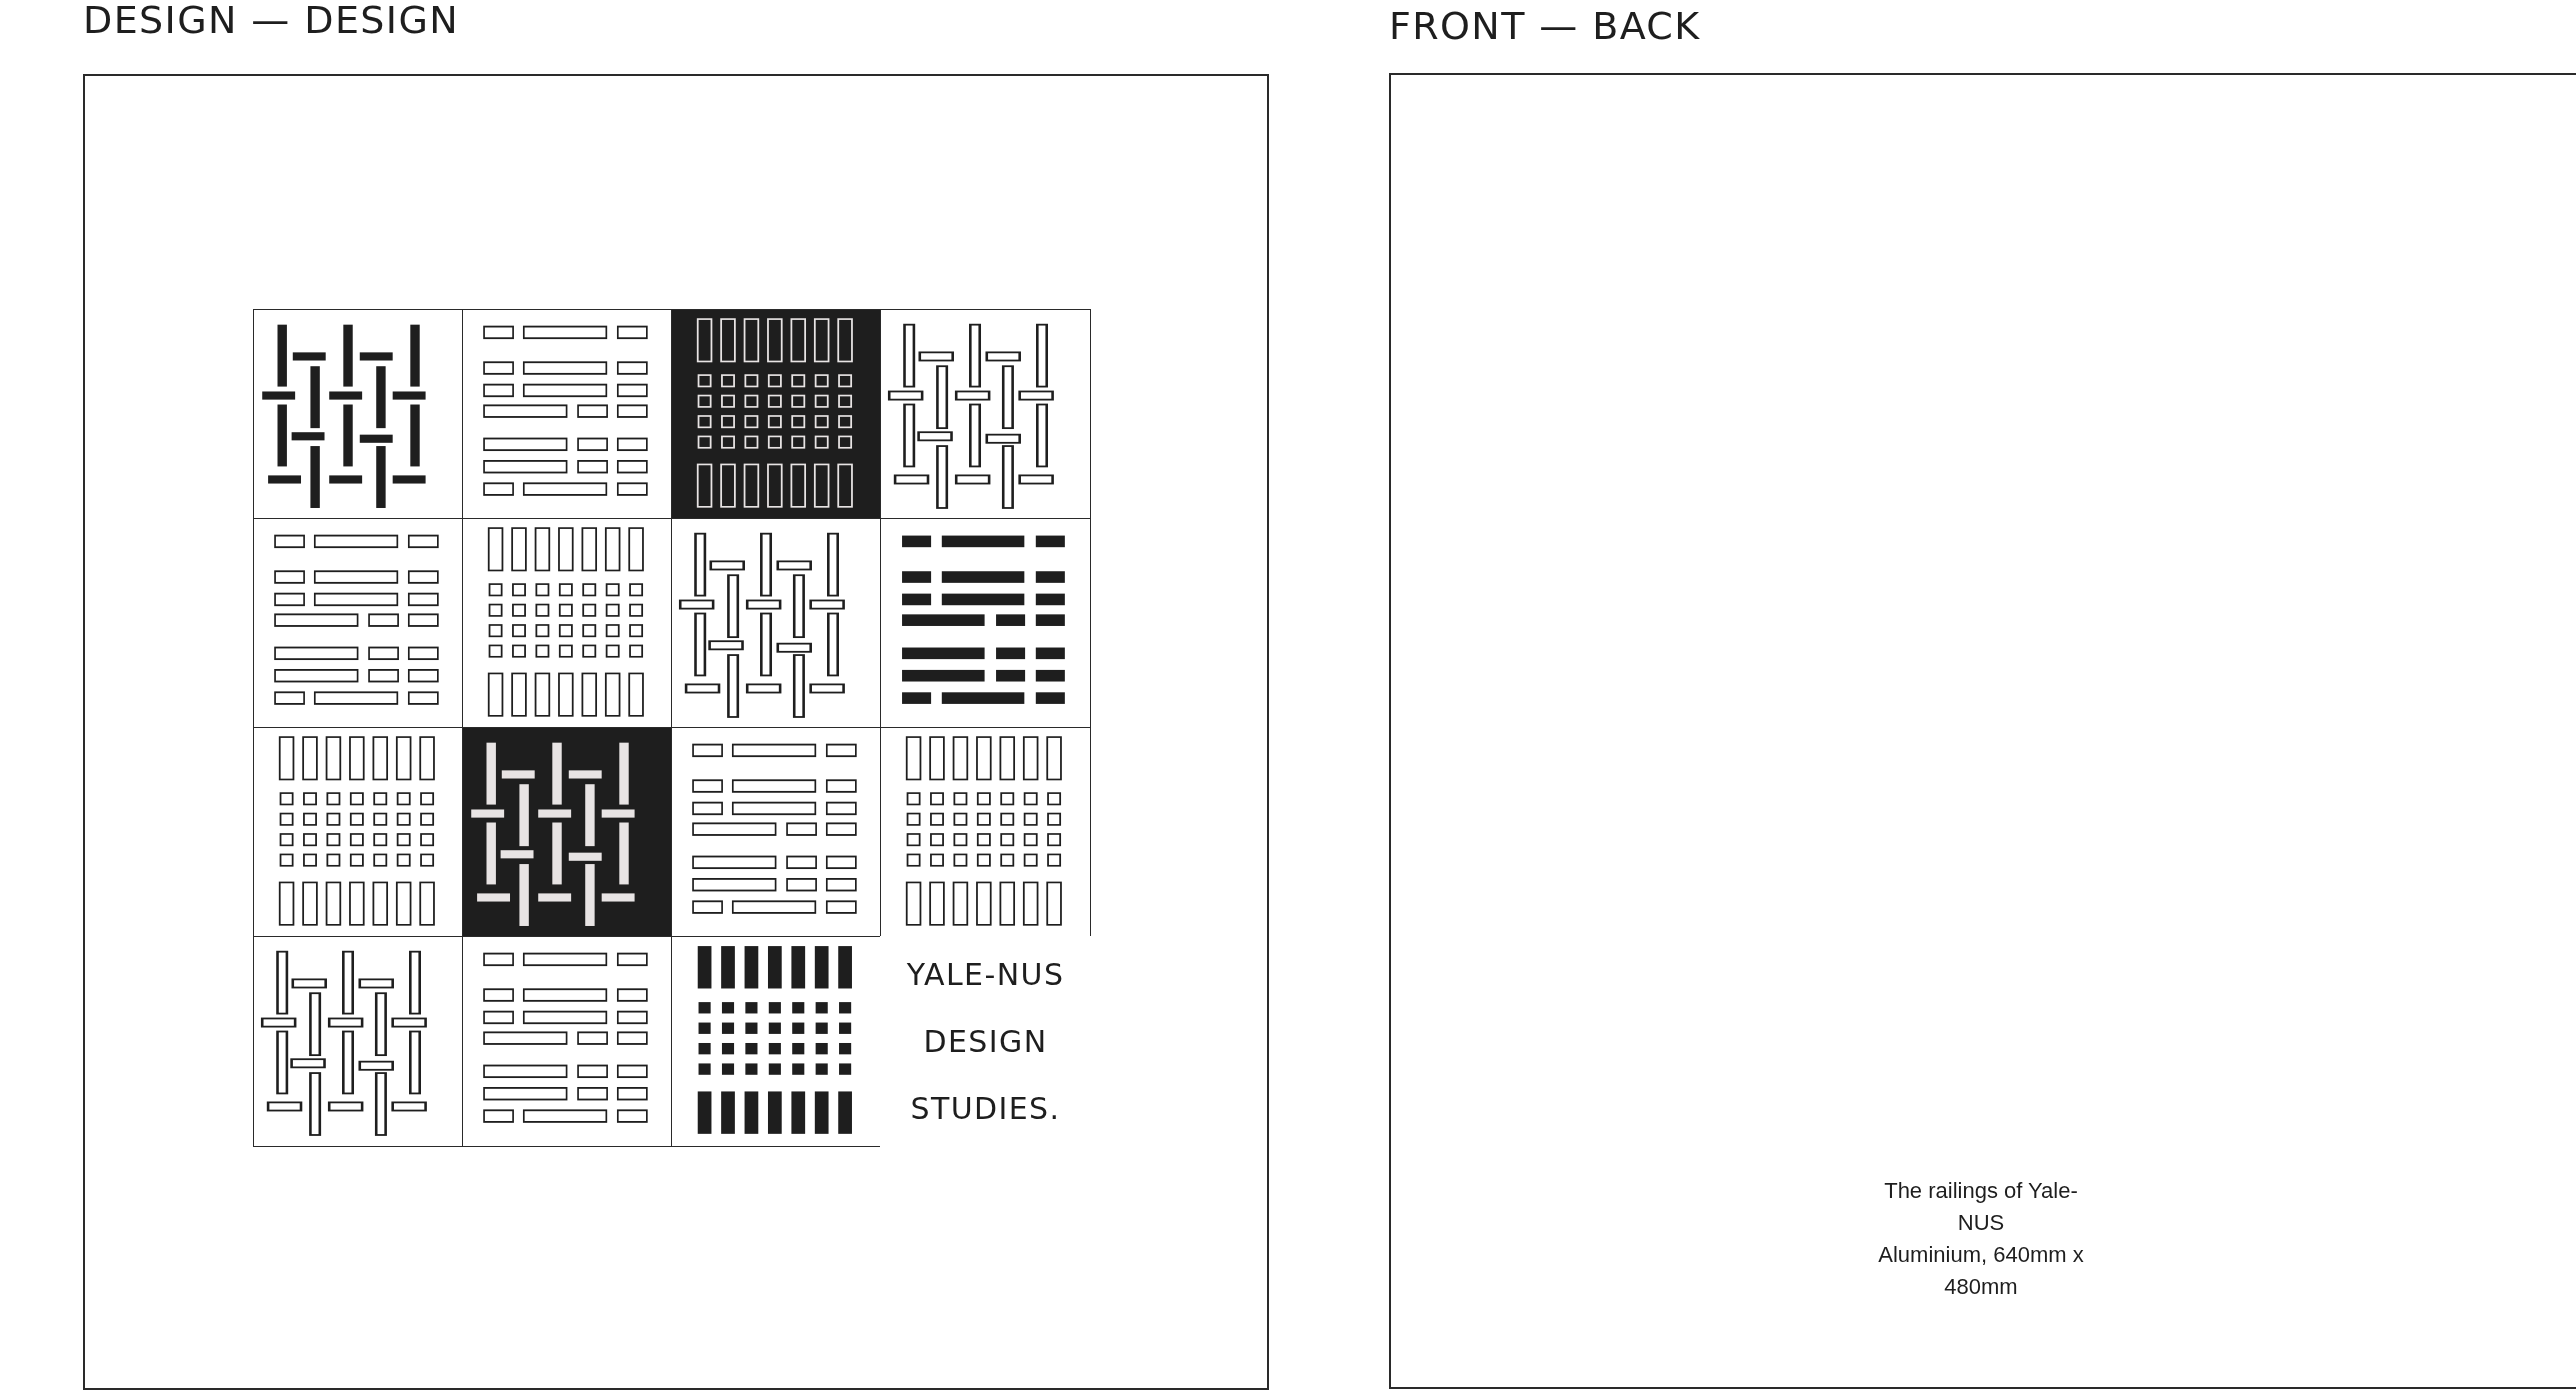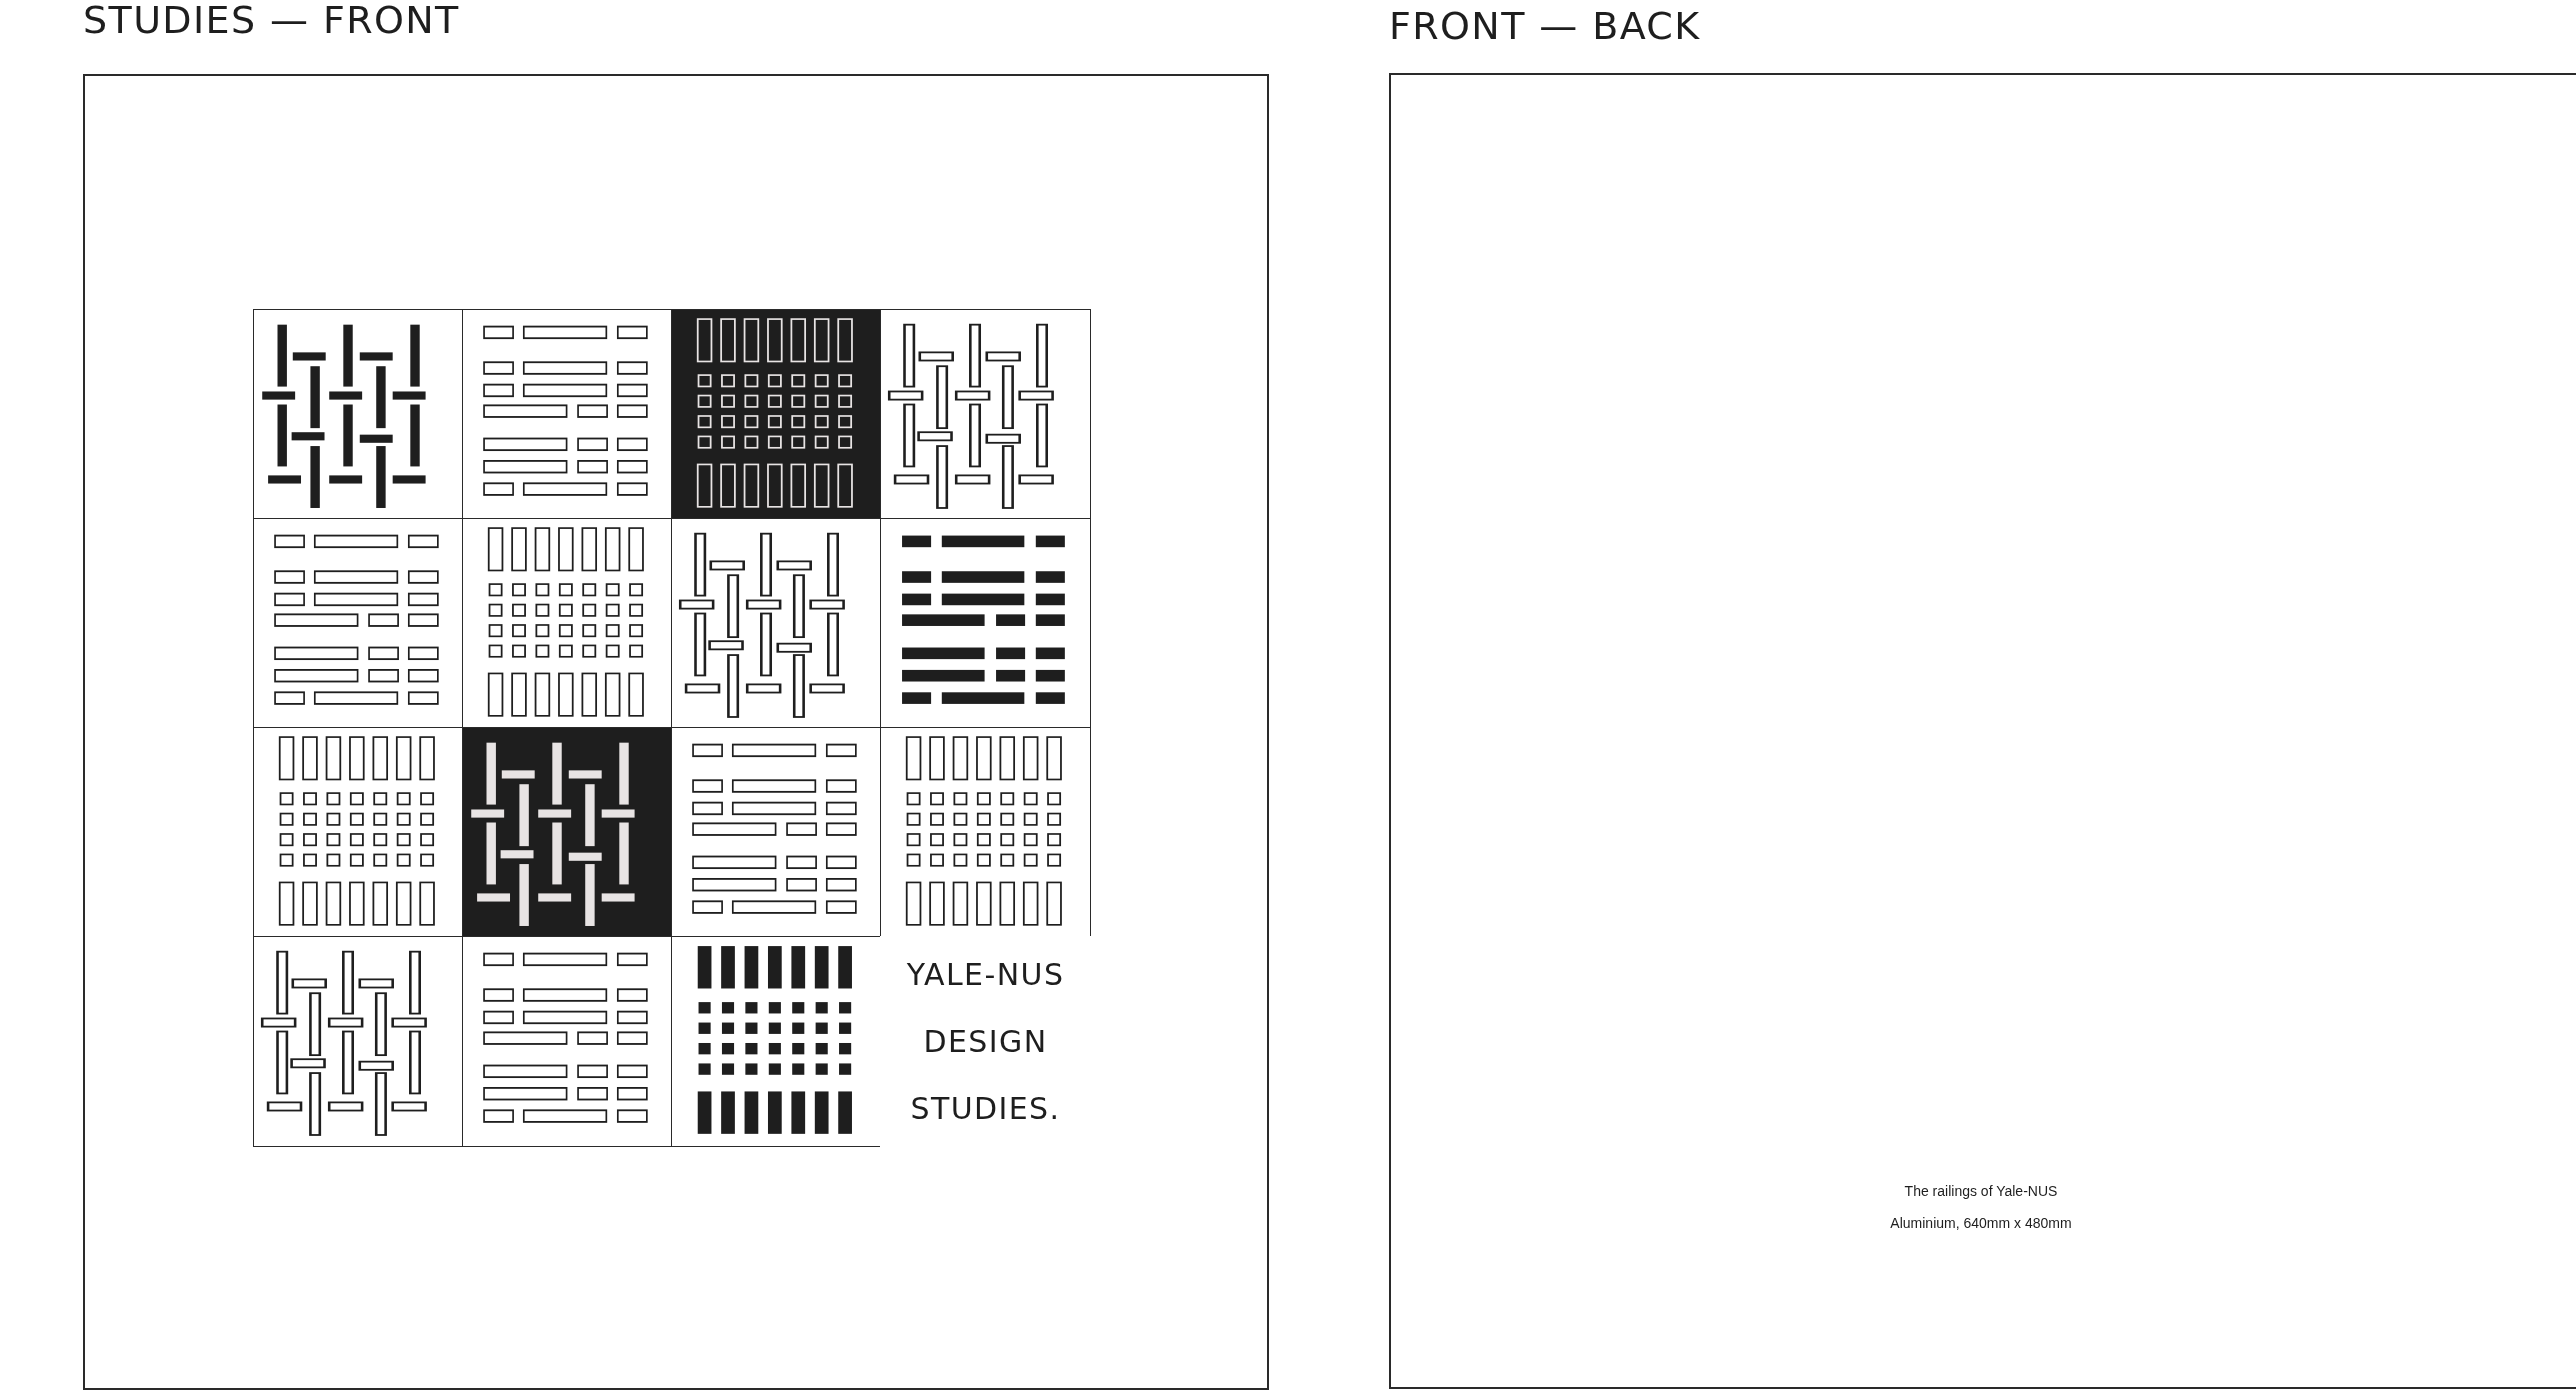--- a/index.html
+++ b/index.html
@@ -5,26 +5,26 @@
   html,body{margin:0;padding:0;background:#fff;}
   body{width:2576px;height:1391px;position:relative;overflow:hidden;font-family:"DejaVu Sans","Liberation Sans",sans-serif;color:#1e1e1e;}
   .title{position:absolute;font-size:38px;letter-spacing:1.4px;line-height:1;font-weight:400;}
   .panel{position:absolute;border:2.2px solid #2a2a2a;box-sizing:border-box;background:#fff;}
   .grid{position:absolute;left:254px;top:310px;width:834px;height:834px;display:grid;grid-template-columns:repeat(4,209px);grid-template-rows:repeat(4,209px);}
   .tile{position:relative;box-sizing:border-box;border:1.8px solid #2a2a2a;margin:-0.7px;background:#fff;overflow:hidden;}
   .tile.dark{background:#1e1e1e;}
   .tile.blank{border:none;}
   .tile svg{position:absolute;left:0;top:0;width:100%;height:100%;}
   .brand{position:absolute;left:0;top:0;width:100%;height:100%;display:flex;flex-direction:column;align-items:center;justify-content:center;gap:32px;font-size:30px;letter-spacing:1.4px;font-family:"DejaVu Sans","Liberation Sans",sans-serif;}
-  .caption{position:absolute;left:1862px;top:1175px;width:238px;text-align:center;font-size:14px;line-height:32px;font-family:"Liberation Sans","DejaVu Sans",sans-serif;}
+  .caption{position:absolute;left:1862px;top:1175px;width:238px;text-align:center;font-size:22px;line-height:32px;font-family:"Liberation Sans","DejaVu Sans",sans-serif;}
 </style>
 </head>
 <body>
 
-<div class="title" style="left:83px;top:1.4px;">STUDIES — FRONT</div>
+<div class="title" style="left:83px;top:1.4px;">DESIGN — DESIGN</div>
 <div class="title" style="left:1389px;top:7.2px;">FRONT — BACK</div>
 
 <div class="panel" style="left:83px;top:74px;width:1186px;height:1316px;"></div>
 <div class="panel" style="left:1389px;top:73px;width:1191px;height:1316px;"></div>
 
 <div class="grid" id="grid">
     <div class="tile">
       <svg viewBox="0 0 289 289" preserveAspectRatio="none">
         <g transform="translate(0,0) scale(1.63,1.13)">
           <rect x="20" y="18" width="8" height="76" fill="#1e1e1e"></rect>

